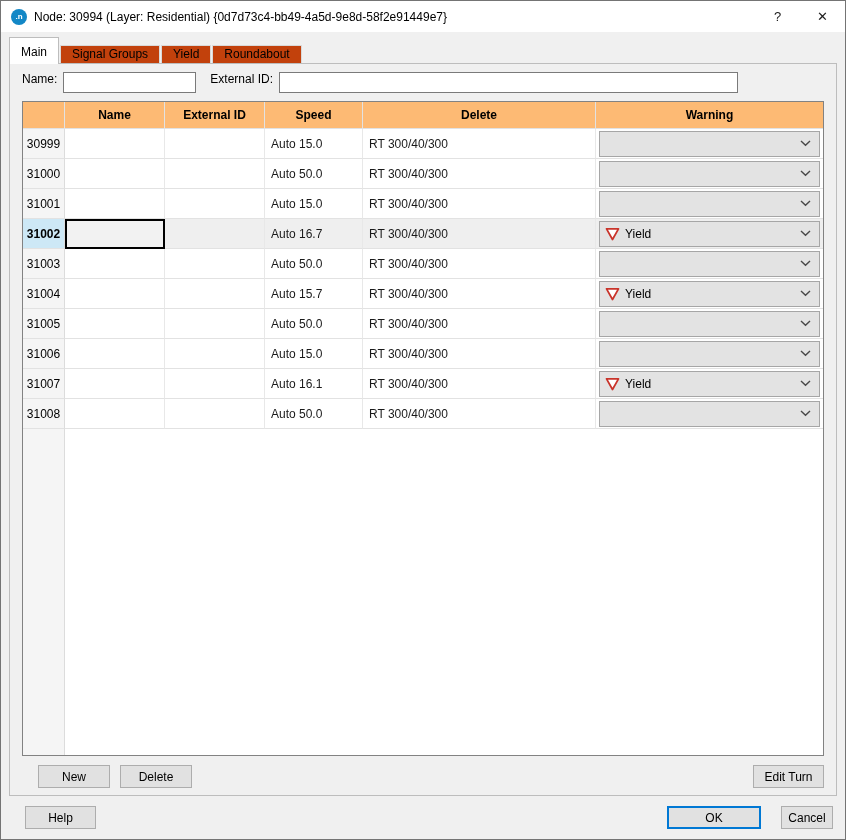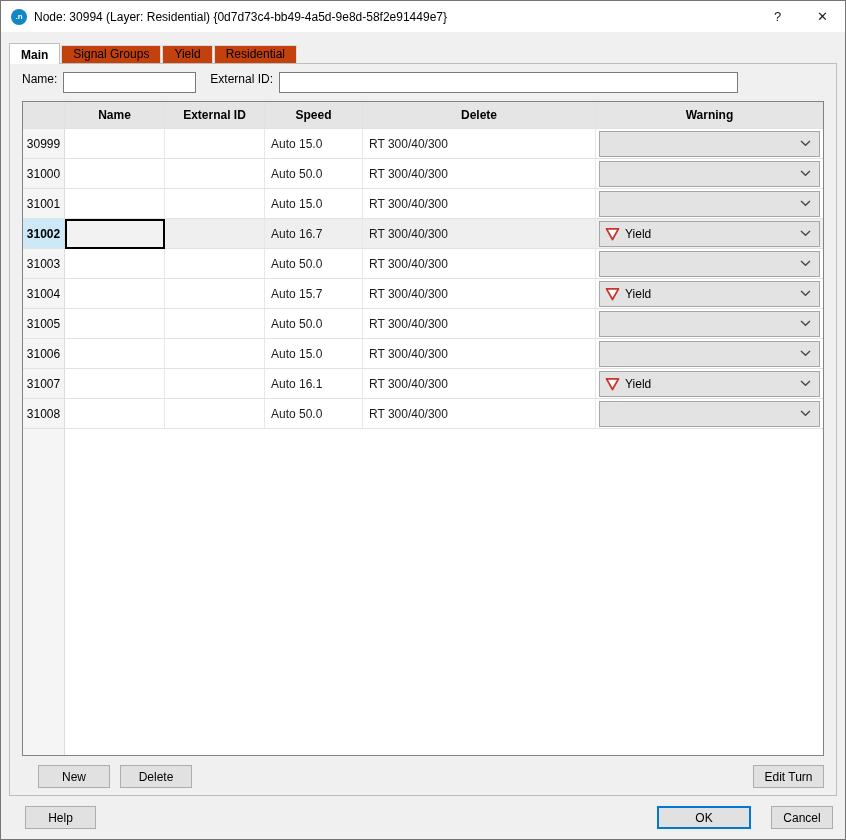--- a/index.html
+++ b/index.html
@@ -11,41 +11,41 @@
   
   .titlebar { height:31px; background:#ffffff; display:flex; align-items:center; flex:0 0 auto; }
   .app-icon { width:16px; height:16px; border-radius:50%; background:#1287c6; color:#fff; font-size:8px; font-weight:bold; display:flex; align-items:center; justify-content:center; margin-left:10px; }
   .title-text { margin-left:7px; font-size:12px; color:#000; white-space:nowrap; }
   .titlebar-spacer { flex:1; }
   .tb-btn { width:45px; height:31px; display:flex; align-items:center; justify-content:center; font-size:13px; color:#202020; }
 
   
   .tabbar { display:flex; align-items:flex-end; padding-left:8px; margin-top:11px; height:20px; flex:0 0 auto; position:relative; z-index:2; }
   .tab { padding:2px 11px 3px 11px; background:#c2410c; border:1px solid #d9d9d9; border-bottom:none; margin-right:1px; height:18px; display:flex; align-items:center; }
-  .tab.active { background:#ffffff; border:1px solid #bdbdbd; border-bottom:none; height:21px; margin-bottom:-1px; padding-bottom:0;font-weight:bold; }
+  .tab.active { background:#ffffff; border:1px solid #bdbdbd; border-bottom:none; height:27px; margin-bottom:-1px; padding-bottom:0; }
 
   
   .pane { border:1px solid #bdbdbd; margin:0 8px; background:#f0f0f0; flex:1 1 auto; display:flex; flex-direction:column; padding:8px 12px 7px 12px; position:relative; z-index:1; }
 
   .form-row { display:flex; align-items:flex-start; height:22px; flex:0 0 auto; }
   .form-label { margin-right:6px; }
   .txt-input { height:21px; background:#fff; border:1px solid #7a7a7a; }
   .name-input { width:133px; }
   .extid-label { margin-left:14px; }
   .extid-input { width:459px; }
 
   .check-row { display:flex; align-items:center; height:16px; margin-top:9px; flex:0 0 auto; }
   .checkbox { width:13px; height:13px; background:#fff; border:1px solid #555; margin-right:6px; }
   .check-item { display:flex; align-items:center; }
   .check-item.second { margin-left:110px; }
 
   
   .table { margin-top:7px; border:1px solid #828282; background:#fff; flex:1 1 auto; display:flex; flex-direction:column; overflow:hidden; }
   .thead { display:grid; grid-template-columns:42px 100px 100px 98px 233px 1fr; height:27px; flex:0 0 auto; }
-  .thead > div { display:flex; align-items:center; justify-content:center; font-weight:bold; border-right:1px solid #e2e2e2; border-bottom:1px solid #e2e2e2; background:#e5e5e5; }
+  .thead > div { display:flex; align-items:center; justify-content:center; font-weight:bold; border-right:1px solid #e2e2e2; border-bottom:1px solid #e2e2e2; background:#fdba74; }
   .thead > div:last-child { border-right:none; }
   .tbody { flex:1 1 auto; display:flex; flex-direction:column; overflow:hidden; }
   .tr { display:grid; grid-template-columns:42px 100px 100px 98px 233px 1fr; height:30px; flex:0 0 auto; }
   .cell { border-right:1px solid #e8e8e8; border-bottom:1px solid #e2e2e2; display:flex; align-items:center; background:#fff; overflow:hidden; }
   .cell:last-child { border-right:none; }
   .rowhead { background:#f5f5f5; justify-content:center; border-right:1px solid #dcdcdc; }
   .c-speed, .c-zones { padding-left:6px; color:#1a1a1a; }
   .c-warn { padding:0; }
   .tr.selected .cell { background:#efefef; }
   .tr.selected .rowhead { background:#cde8f6; font-weight:bold;text-align:right; }
@@ -64,40 +64,40 @@
   .btn { background:#e1e1e1; border:1px solid #adadad; height:23px; display:flex; align-items:center; justify-content:center; font-size:12px; }
   .table-btn-row { margin-top:9px; display:flex; flex:0 0 auto;padding-left:16px; }
   .btn-new, .btn-delete { width:72px; }
   .btn-delete { margin-left:10px; }
   .btn-editturn { margin-left:auto; width:71px; }
 
   .bottombar { flex:0 0 auto; height:43px; display:flex; align-items:center; padding:0 12px 0 24px; }
   .btn-help { width:71px; }
   .bottom-spacer { flex:1; }
   .btn-ok { width:94px; border:2px solid #0078d4; }
-  .btn-cancel { width:62px; margin-left:20px; }
+  .btn-cancel { width:52px; margin-left:20px; }
 </style>
 </head>
 <body>
 
 <div class="window">
 
   <div class="titlebar">
     <div class="app-icon">.n</div>
     <div class="title-text">Node: 30994 (Layer: Residential) {0d7d73c4-bb49-4a5d-9e8d-58f2e91449e7}</div>
     <div class="titlebar-spacer"></div>
     <div class="tb-btn">?</div>
     <div class="tb-btn">✕</div>
   </div>
 
   <div class="tabbar">
     <div class="tab active">Main</div>
     <div class="tab">Signal Groups</div>
     <div class="tab">Yield</div>
-    <div class="tab">Residential</div>
+    <div class="tab">Roundabout</div>
   </div>
 
   <div class="pane">
 
     <div class="form-row">
       <span class="form-label">Name:</span>
       <input class="txt-input name-input" value="" style="">
       <span class="form-label extid-label">External ID:</span>
       <input class="txt-input extid-input" value="" style="">
     </div>

